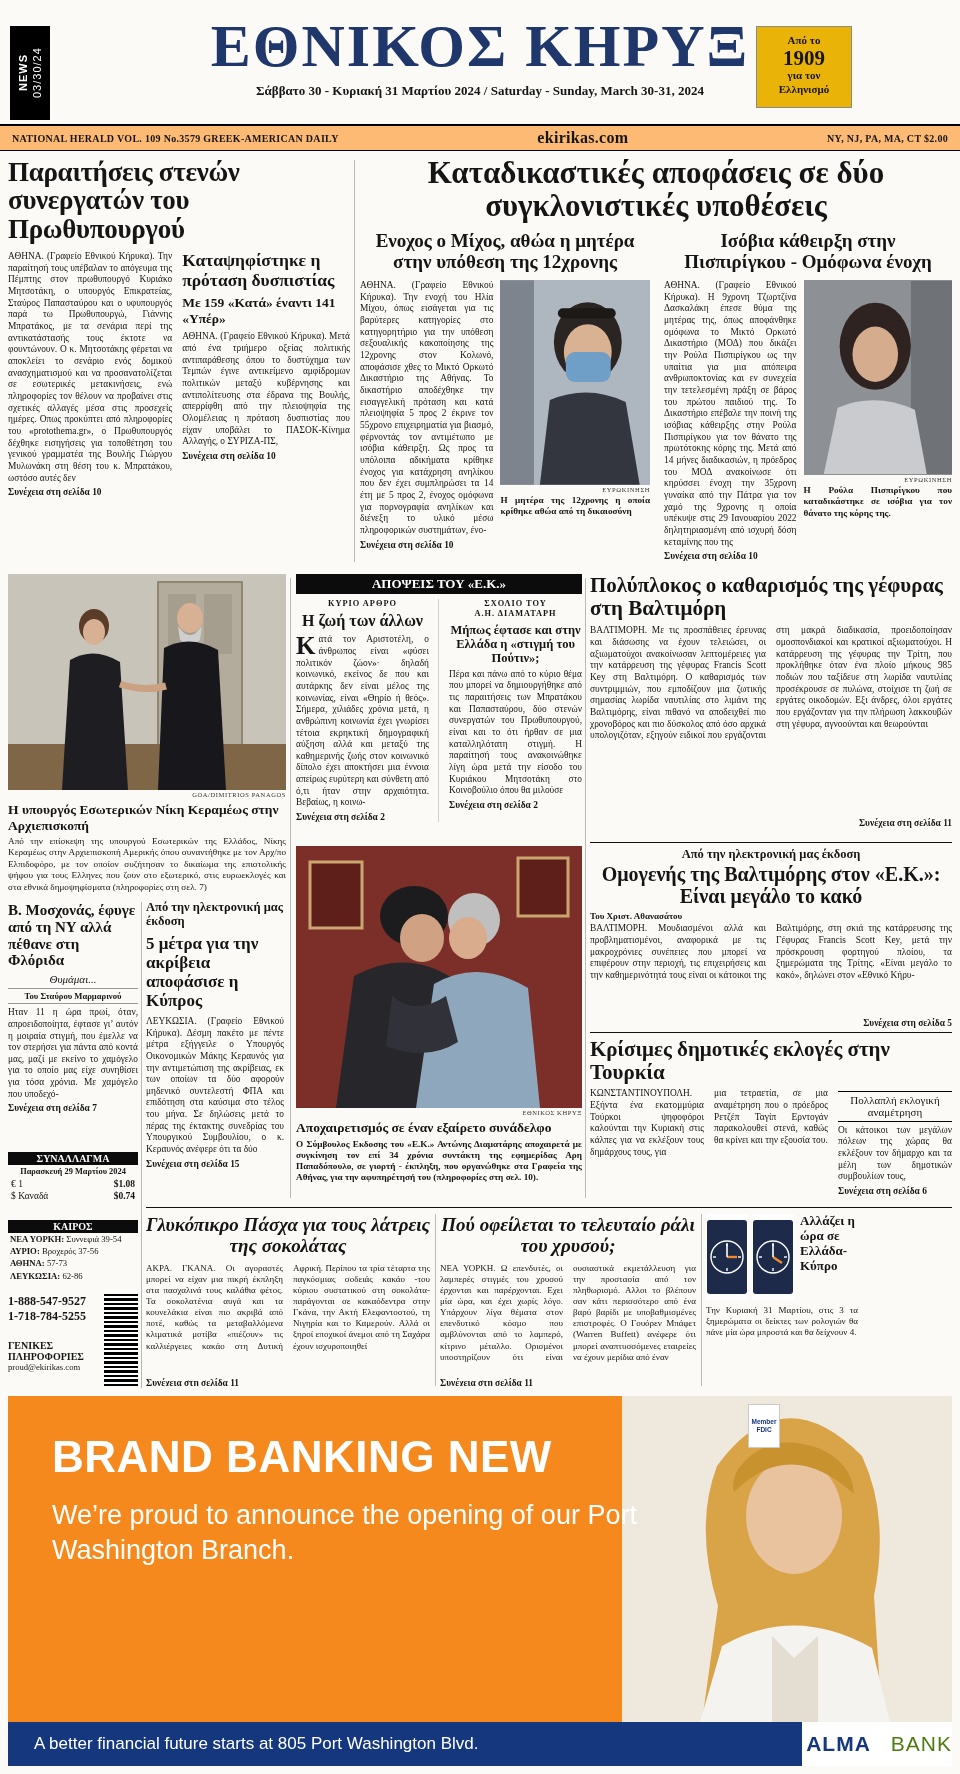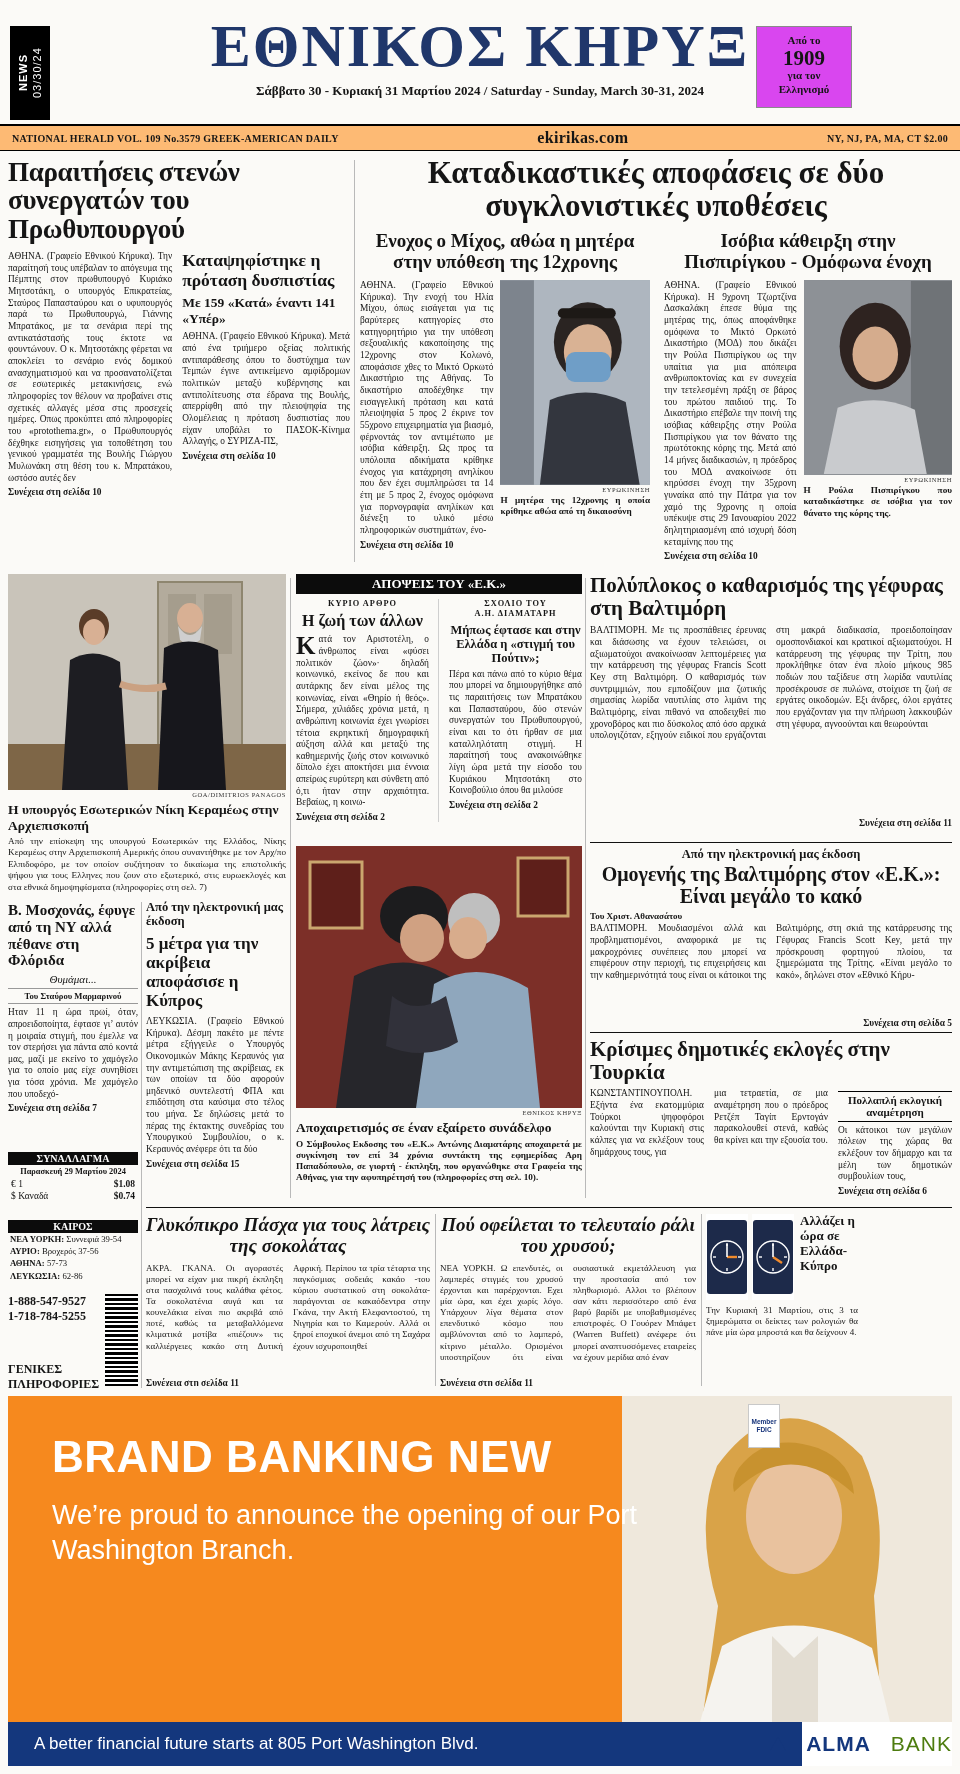--- a/index.html
+++ b/index.html
@@ -8,21 +8,21 @@
   #page{position:relative;width:960px;height:1774px;background:#fbfaf7;overflow:hidden;}
   .abs{position:absolute;overflow:hidden;}
   .b{font-weight:bold;}
   .i{font-style:italic;}
   .ctr{text-align:center;}
   
   .news-box{position:absolute;left:10px;top:26px;width:40px;height:94px;background:#000;color:#fff;display:flex;justify-content:center;gap:2px;padding:5px 2px;}
   .vert{writing-mode:vertical-rl;transform:rotate(180deg);font-family:"Liberation Sans",sans-serif;font-size:11px;letter-spacing:1px;text-align:center;}
   .mast-title{margin-top:16px;text-align:center;font-size:60px;line-height:1;font-weight:bold;color:#20376b;letter-spacing:2px;}
   .mast-date{margin-top:7px;text-align:center;font-size:13px;font-weight:bold;}
-  .since-box{position:absolute;right:108px;top:26px;width:96px;height:82px;border:1px solid #8a8a8a;padding:7px 4px;text-align:center;font-size:11px;font-weight:bold;line-height:1.25;background:#d946ef;}
+  .since-box{position:absolute;right:108px;top:26px;width:96px;height:82px;border:1px solid #8a8a8a;padding:7px 4px;text-align:center;font-size:11px;font-weight:bold;line-height:1.25;background:#eab308;}
   .since-year{font-size:21px;line-height:1;}
   
   .infobar{border-top:2px solid #000;border-bottom:1px solid #000;display:flex;align-items:center;justify-content:space-between;padding:0 12px;font-size:10px;font-weight:bold;letter-spacing:.3px;background:#fdba74;}
   .infobar .mid{font-size:16px;}
   
   .h-left{font-size:27px;font-weight:bold;line-height:1.05;letter-spacing:-.3px;}
   .banner{font-size:31px;font-weight:bold;line-height:1.07;text-align:center;}
   .h-story{font-size:19px;font-weight:bold;line-height:1.1;text-align:center;margin:9px 4px 7px;}
   .h-med{font-size:21px;font-weight:bold;line-height:1.08;}
   .h-sub{font-size:17.5px;font-weight:bold;line-height:1.12;}
@@ -31,21 +31,21 @@
   .credit{font-size:6.5px;color:#333;text-align:right;letter-spacing:.6px;margin-top:1px;}
   .cap{font-size:9.2px;font-weight:bold;line-height:1.22;margin-top:2px;text-align:justify;}
   .cap-title{font-size:13.5px;font-weight:bold;line-height:1.15;margin:4px 0 3px;}
   .bar{background:#0c0c0c;color:#fff;font-weight:bold;text-align:center;}
   .kicker{font-weight:bold;text-align:center;}
   .row{display:flex;}
   .cols2{column-count:2;column-gap:10px;}
   .oplabel{font-size:8.3px;font-weight:bold;text-align:center;letter-spacing:1px;line-height:1.25;}
   .optitle{font-weight:bold;text-align:center;line-height:1.12;margin:3px 0 4px;}
   .dropcap::first-letter{float:left;font-size:25px;line-height:.85;padding:1px 3px 0 0;font-weight:bold;}
-  .subhead-rule{border-top:1px solid #000;border-bottom:1px solid #000;padding:2px 1px;margin:3px 0;font-size:11px;font-weight:bold;text-align:center;line-height:1.1;}
+  .subhead-rule{border-top:1px solid #000;border-bottom:1px solid #000;padding:2px 1px;margin:3px 0;font-size:11px;font-weight:normal;text-align:center;line-height:1.1;}
   .exch-row{display:flex;justify-content:space-between;font-size:9.5px;padding:1px 3px;}
   .wx-row{font-size:8.7px;line-height:1.4;padding:0 2px;}
   .barcode{width:34px;height:92px;background:repeating-linear-gradient(0deg,#000 0 2px,#fff 2px 4px,#000 4px 7px,#fff 7px 9px);}
   .ph{display:block;width:100%;}
   .hline{background:#111;}
   .vline{background:#b9b9b9;}
   
   .ad-orange{position:relative;width:100%;height:326px;background:#f6891e;overflow:hidden;}
   .ad-head{font-family:"Liberation Sans",sans-serif;font-weight:bold;color:#fff;font-size:44px;letter-spacing:.5px;}
   .ad-sub{font-family:"Liberation Sans",sans-serif;color:#fff;font-size:27px;line-height:1.3;margin-top:16px;max-width:590px;}
@@ -260,21 +260,21 @@
     <div class="wx-row"><span class="b">ΑΥΡΙΟ:</span> <span>Βροχερός 37-56</span></div>
     <div class="wx-row"><span class="b">ΑΘΗΝΑ:</span> <span>57-73</span></div>
     <div class="wx-row"><span class="b">ΛΕΥΚΩΣΙΑ:</span> <span>62-86</span></div>
   </section>
 
   <section class="abs" style="left:8px;top:1294px;width:130px;height:96px;">
     <div class="row" style="gap:6px;">
       <div style="flex:1;">
         <div class="b" style="font-size:12px;">1-888-547-9527</div>
         <div class="b" style="font-size:12px;">1-718-784-5255</div>
-        <div class="b" style="font-size:12px;margin-top:38px;">ΓΕΝΙΚΕΣ ΠΛΗΡΟΦΟΡΙΕΣ</div>
+        <div class="b" style="font-size:10px;margin-top:16px;">ΓΕΝΙΚΕΣ ΠΛΗΡΟΦΟΡΙΕΣ</div>
         <div style="font-size:8.6px;">proud@ekirikas.com</div>
       </div>
       <div class="barcode"></div>
     </div>
   </section>
 
   <section class="abs" style="left:146px;top:900px;width:138px;height:300px;">
     <div class="b" style="font-size:12.5px;line-height:1.15;">Από την ηλεκτρονική μας έκδοση</div>
     <h2 style="font-size:17px;font-weight:bold;line-height:1.12;margin:5px 0 6px;">5 μέτρα για την ακρίβεια αποφάσισε η Κύπρος</h2>
     <p class="bt">ΛΕΥΚΩΣΙΑ. (Γραφείο Εθνικού Κήρυκα). Δέσμη πακέτο με πέντε μέτρα εξήγγειλε ο Υπουργός Οικονομικών Μάκης Κεραυνός για την αντιμετώπιση της ακρίβειας, εκ των οποίων τα δύο αφορούν μηδενικό συντελεστή ΦΠΑ και επιδότηση στα καύσιμα στο τέλος του μήνα. Σε δηλώσεις μετά το πέρας της έκτακτης συνεδρίας του Υπουργικού Συμβουλίου, ο κ. Κεραυνός ανέφερε ότι τα δύο</p>

